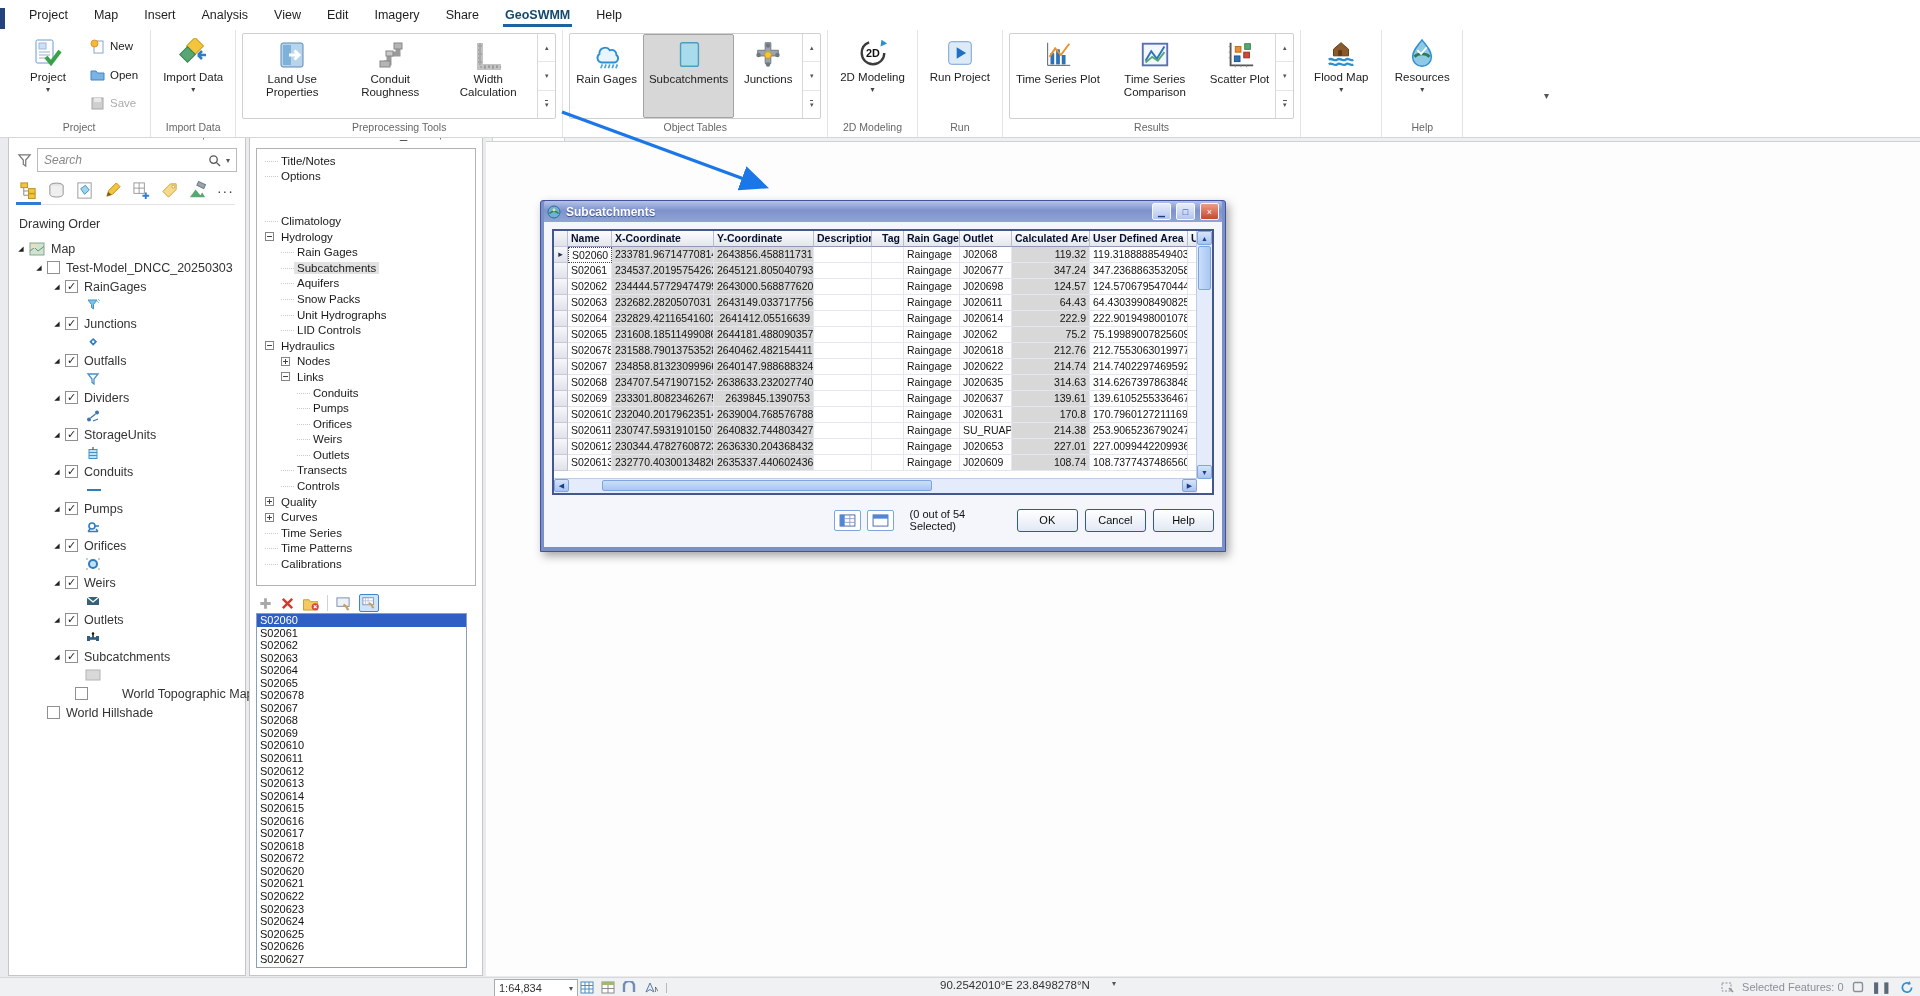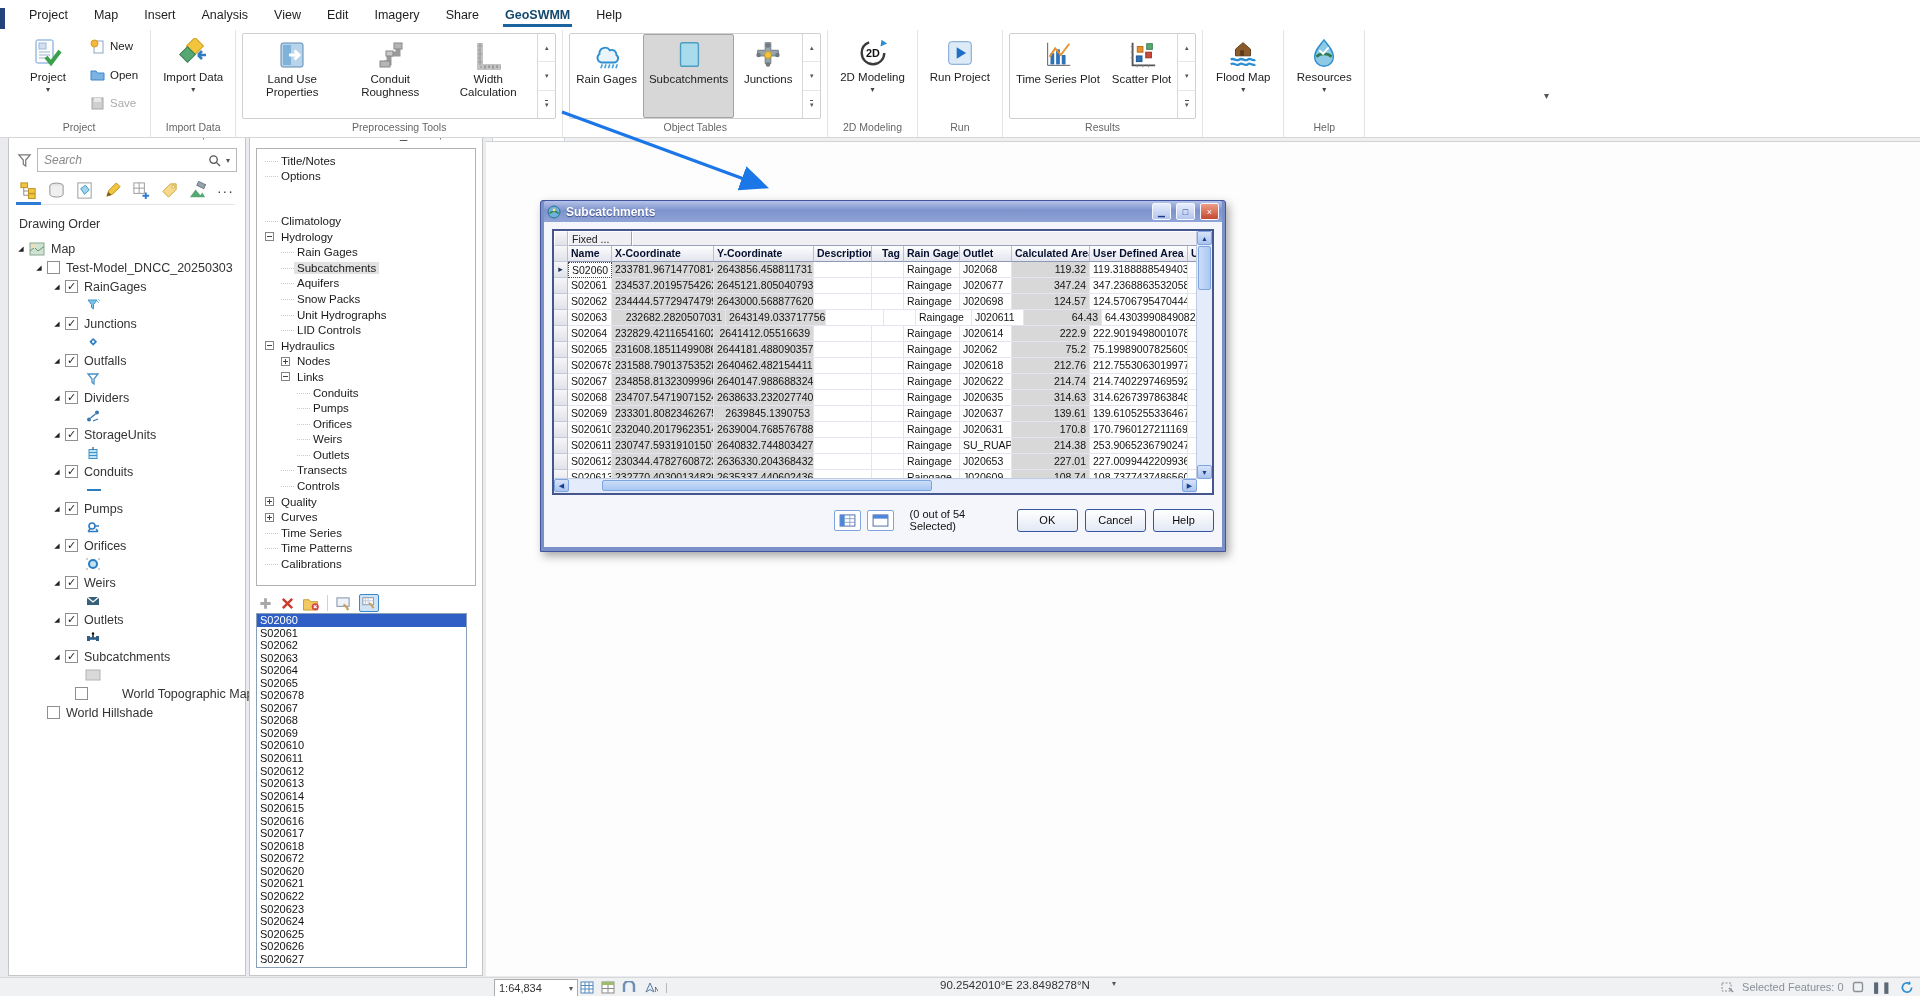--- a/index.html
+++ b/index.html
@@ -329,20 +329,30 @@
                   <rect x="15" y="11" width="4" height="16" fill="#2d72b8"></rect>
                   <rect x="21" y="17" width="4" height="10" fill="#2d72b8"></rect>
                   <path d="M8 19l6-9 6 7 9-12" stroke="#e8912d" stroke-width="2" fill="none"></path>
                 </svg>
               </span>
             <span class="rlabel">Time Series Plot</span>
           </div>
           <div class="rbtn">
             <span class="ricon">
                 <svg width="32" height="32" viewBox="0 0 34 34">
+                  <rect x="4" y="5" width="26" height="23" fill="#f2f7ff" stroke="#5a6fae" stroke-width="2"></rect>
+                  <path d="M7 23l6-10 6 8 8-13" stroke="#2d72b8" stroke-width="2" fill="none"></path>
+                  <path d="M7 25l7-6 6 4 7-9" stroke="#57a773" stroke-width="2" fill="none"></path>
+                </svg>
+              </span>
+            <span class="rlabel">Time Series Comparison</span>
+          </div>
+          <div class="rbtn">
+            <span class="ricon">
+                <svg width="32" height="32" viewBox="0 0 34 34">
                   <path d="M7 4v24h24" stroke="#555" stroke-width="2" fill="none"></path>
                   <path d="M7 8h-2M7 14h-2M7 20h-2M12 28v2M18 28v2M24 28v2" stroke="#888"></path>
                   <rect x="12" y="8" width="6" height="6" fill="#e8912d" stroke="#b56a15"></rect>
                   <rect x="22" y="5" width="6" height="6" fill="#57a773" stroke="#3a7f53"></rect>
                   <rect x="11" y="18" width="6" height="6" fill="#2d72b8" stroke="#1d528c"></rect>
                   <rect x="21" y="14" width="6" height="6" fill="#cc4a3a" stroke="#962f22"></rect>
                 </svg>
               </span>
             <span class="rlabel">Scatter Plot</span>
           </div>
@@ -854,25 +864,20 @@
           </svg>
         </span>
       <span class="txt">Subcatchments</span>
       <span class="dbtn">▁</span>
       <span class="dbtn">□</span>
       <span class="dbtn close">×</span>
     </div>
     <div class="dbody">
       <div class="tbl-region">
         <div class="grid" id="dlg-grid">
-            <div class="trow band">
-              <span class="tc sel band" style="width: 14px;"></span>
-              <span class="tc band" style="width: 64px;">Fixed ...</span>
-              <span class="tc band" style="flex: 1 1 0%;"></span>
-            </div>
             <div class="trow hd">
               <span class="tc hd sel" style="width: 14px;"></span>
               <span class="tc hd" style="width: 44px;">Name</span>
               <span class="tc hd" style="width: 102px;">X-Coordinate</span>
               <span class="tc hd" style="width: 100px;">Y-Coordinate</span>
               <span class="tc hd" style="width: 58px;">Description</span>
               <span class="tc hd" style="width: 32px; text-align: right;">Tag</span>
               <span class="tc hd" style="width: 56px;">Rain Gage</span>
               <span class="tc hd" style="width: 52px;">Outlet</span>
               <span class="tc hd" style="width: 78px;">Calculated Area</span>
@@ -914,21 +919,21 @@
               <span class="tc" style="width: 32px;"></span>
               <span class="tc" style="width: 56px;">Raingage</span>
               <span class="tc" style="width: 52px;">J020698</span>
               <span class="tc gray num" style="width: 78px;">124.57</span>
               <span class="tc num" style="width: 98px;">124.57067954704445</span>
               <span class="tc" style="width: 12px;"></span>
             </div>
             <div class="trow">
               <span class="tc sel" style="width: 14px;"></span>
               <span class="tc" style="width: 44px;">S02063</span>
-              <span class="tc gray num" style="width: 114px;">232682.2820507031</span>
+              <span class="tc gray num" style="width: 102px;">232682.2820507031</span>
               <span class="tc gray num" style="width: 100px;">2643149.0337177566</span>
               <span class="tc" style="width: 58px;"></span>
               <span class="tc" style="width: 32px;"></span>
               <span class="tc" style="width: 56px;">Raingage</span>
               <span class="tc" style="width: 52px;">J020611</span>
               <span class="tc gray num" style="width: 78px;">64.43</span>
               <span class="tc num" style="width: 98px;">64.43039908490825</span>
               <span class="tc" style="width: 12px;"></span>
             </div>
             <div class="trow">

